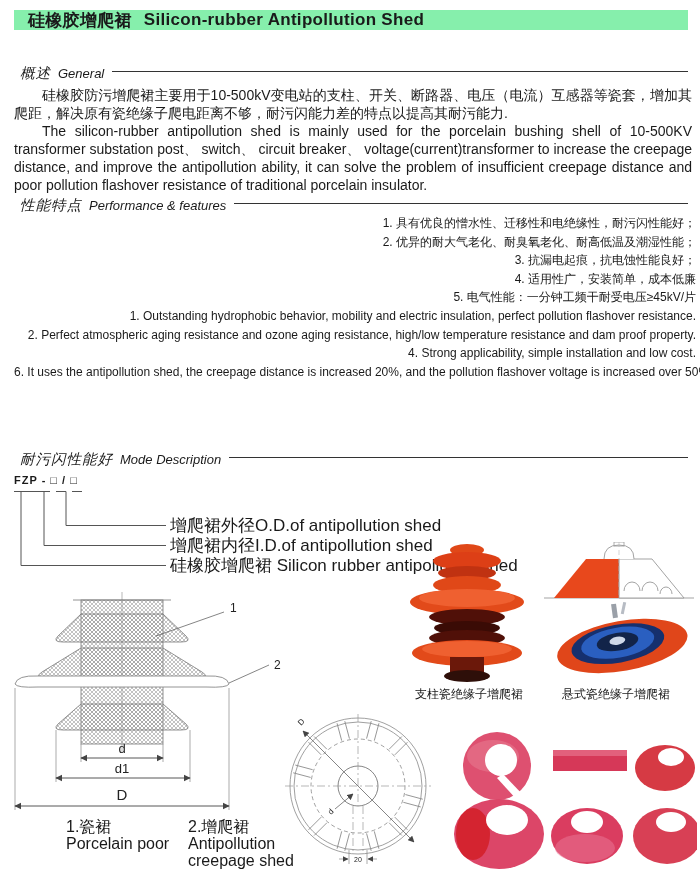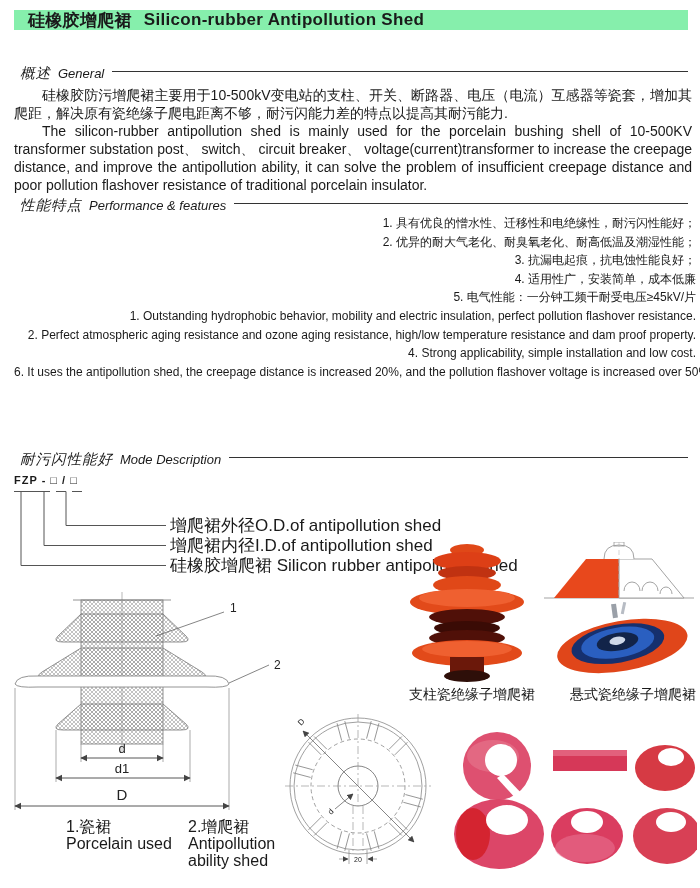--- a/index.html
+++ b/index.html
@@ -30,21 +30,21 @@
   .para-block p { text-indent:2em; }
   .feature-list {
     position:absolute; left:14px; top:214px; width:682px;
     font-size:12px; line-height:18.6px; white-space:nowrap;text-align:right;
   }
   .model-code {
     position:absolute; left:14px; top:474px;
     font-size:11px; font-weight:600; letter-spacing:1px;
   }
   .model-label { position:absolute; left:170px; font-size:17px; height:16px; line-height:16px;text-align:right; }
-  .caption { position:absolute; font-size:14px; text-align:right; }
+  .caption { position:absolute; font-size:12px; text-align:center; }
   .legend { position:absolute; font-size:16px; line-height:17px;margin-left:28px; }
   svg { position:absolute; display:block; }
   svg text { font-family:"Liberation Sans","DejaVu Sans",sans-serif; fill:#222; }
 </style>
 </head>
 <body>
 
 <div class="header">
   <span class="zh">硅橡胶增爬裙</span>
   <span class="en">Silicon-rubber Antipollution Shed</span>
@@ -136,26 +136,26 @@
     <line x1="48" y1="186" x2="182" y2="186" marker-start="url(#arr)" marker-end="url(#arr)"></line>
     <line x1="7" y1="214" x2="221" y2="214" marker-start="url(#arr)" marker-end="url(#arr)"></line>
   </g>
   <text x="114" y="161" font-size="13" text-anchor="middle">d</text>
   <text x="114" y="181" font-size="13" text-anchor="middle">d1</text>
   <text x="114" y="208" font-size="15" text-anchor="middle">D</text>
 </svg>
 
 <div class="legend" style="left:38px; top:818px">
   <div>1.瓷裙</div>
-  <div>Porcelain used</div>
+  <div>Porcelain poor</div>
 </div>
 <div class="legend" style="left:160px; top:818px">
   <div>2.增爬裙</div>
   <div>Antipollution</div>
-  <div>ability shed</div>
+  <div>creepage shed</div>
 </div>
 
 <svg style="left:283px; top:712px" width="156" height="156" viewBox="0 0 156 156">
   <g fill="none" stroke="#888" stroke-width="0.8">
     <circle cx="75" cy="74" r="68"></circle>
     <circle cx="75" cy="74" r="64"></circle>
     <circle cx="75" cy="74" r="47" stroke-dasharray="4 3"></circle>
     <circle cx="75" cy="74" r="20" stroke="#666"></circle>
   </g>
   <g stroke="#999" stroke-width="0.7" stroke-dasharray="8 3 2 3">

